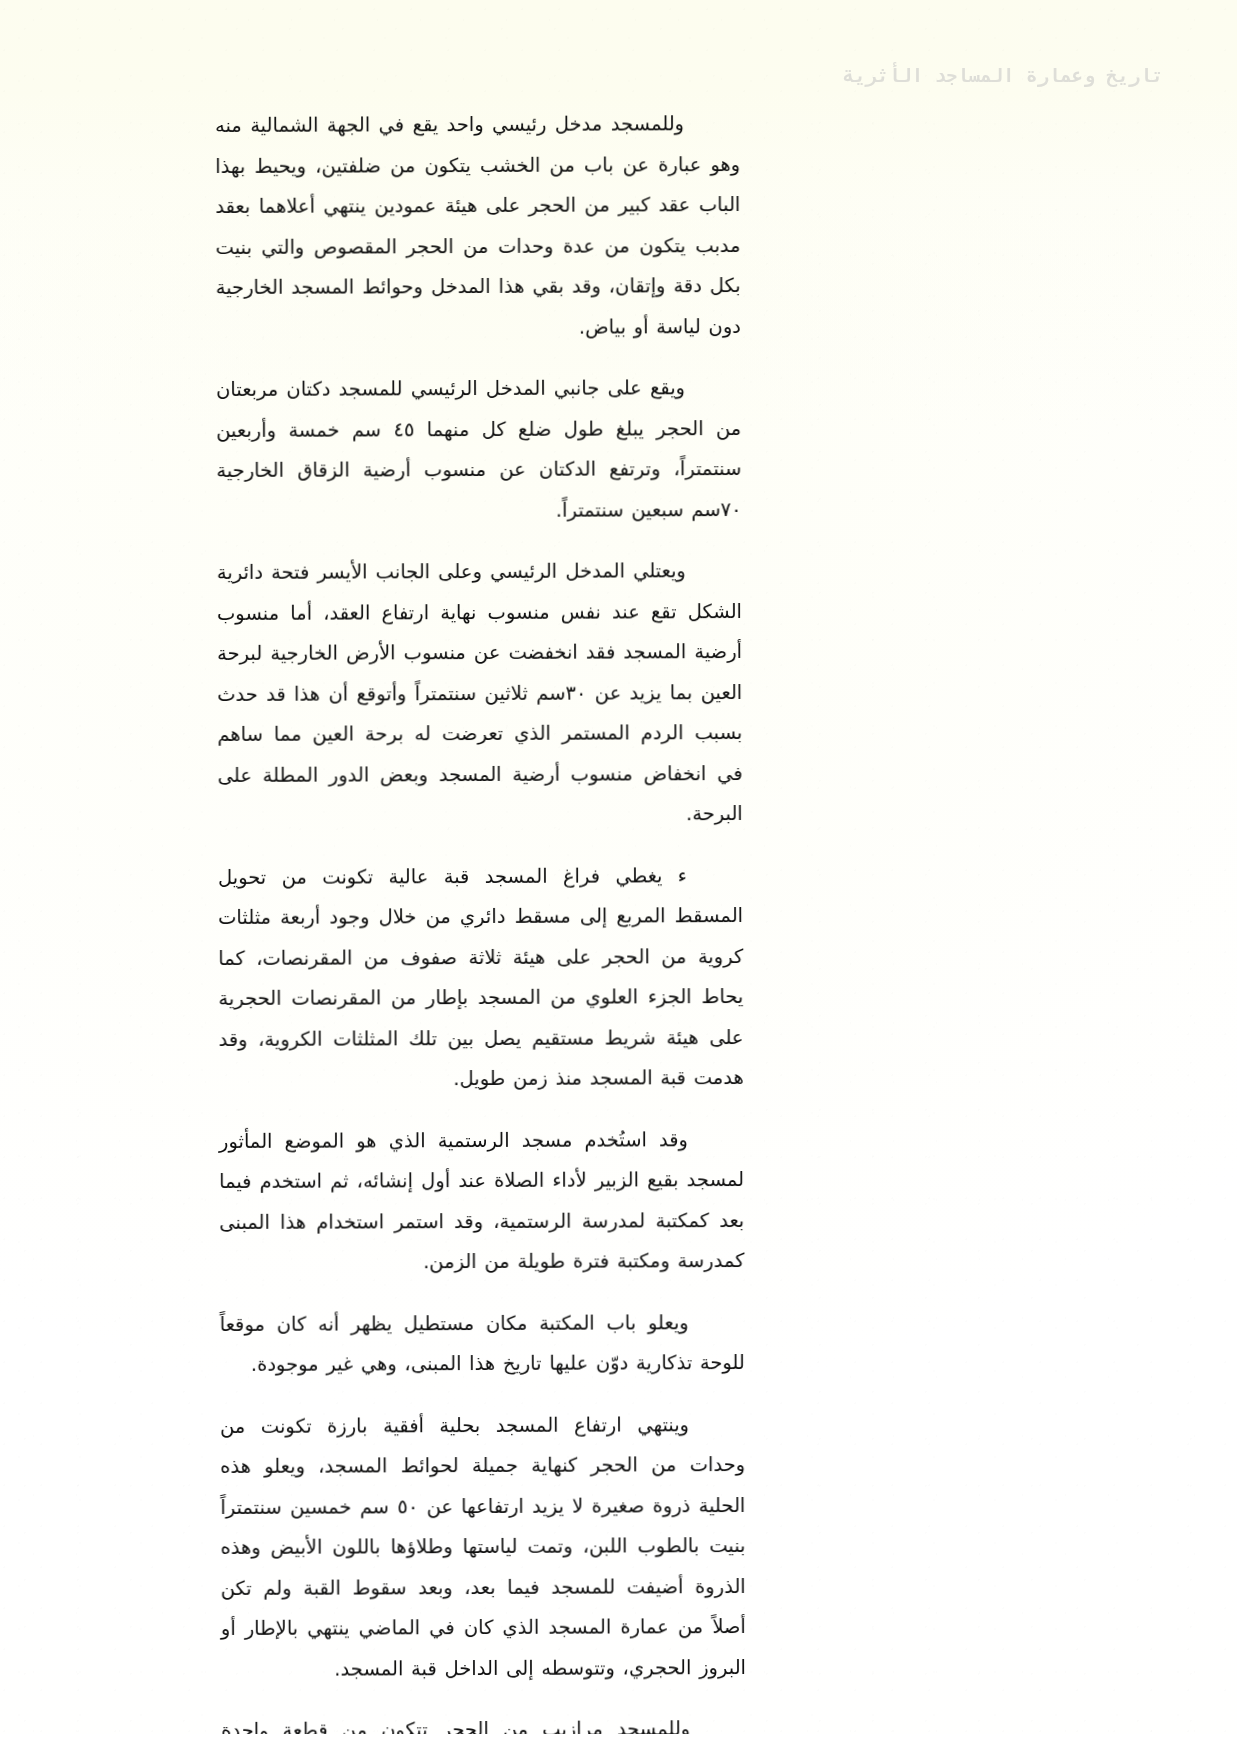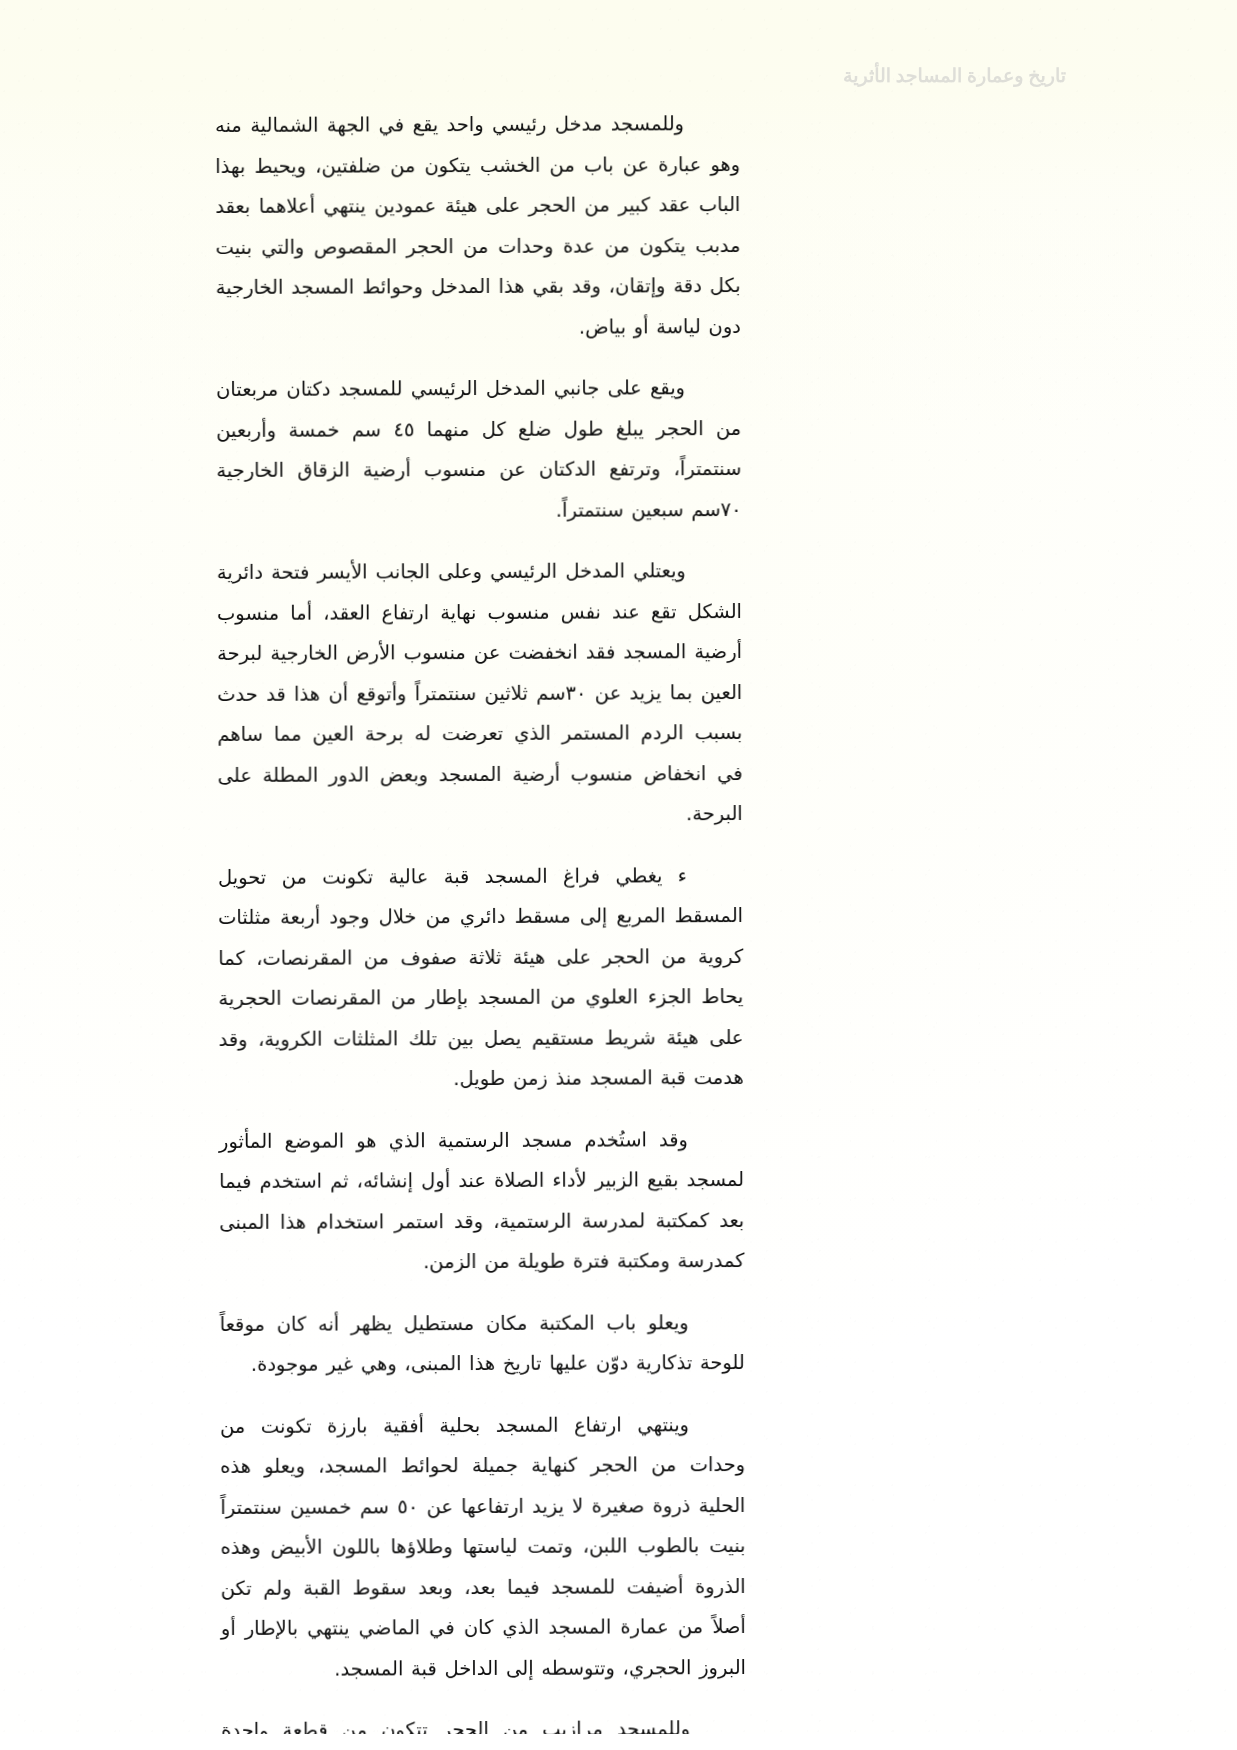--- a/index.html
+++ b/index.html
@@ -42,21 +42,21 @@
     pointer-events:none;
   }
 
   
   #runhead{
     position:absolute;
     top:64px;right:14px;
     width:380px;
     text-align:left;
     direction:rtl;
-    font-family:Liberation Serif, serif;
+    font-family:Liberation Mono, monospace;
     font-size:19px;
     font-weight:700;
     letter-spacing:.5px;
     color:#d9d9d4;
     opacity:.85;
     filter:blur(.35px);
     white-space:nowrap;
     user-select:none;
   }
 

